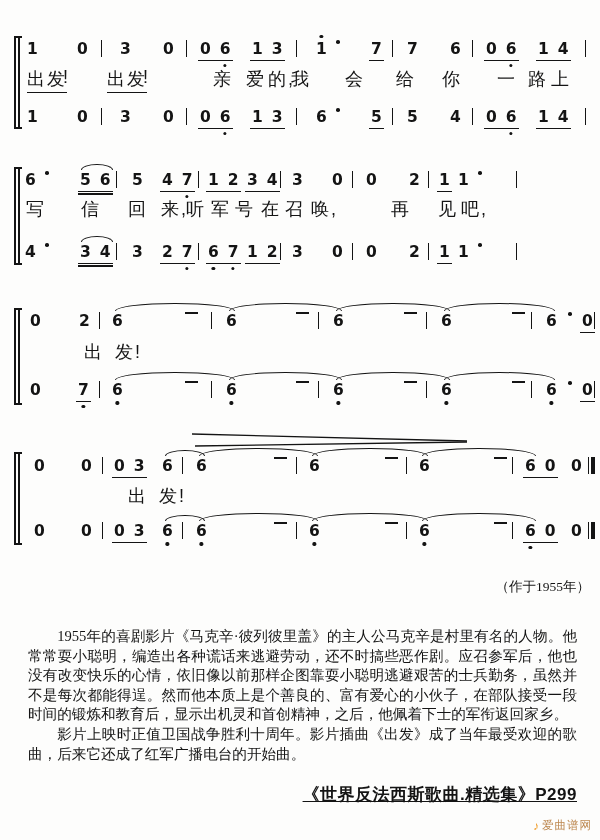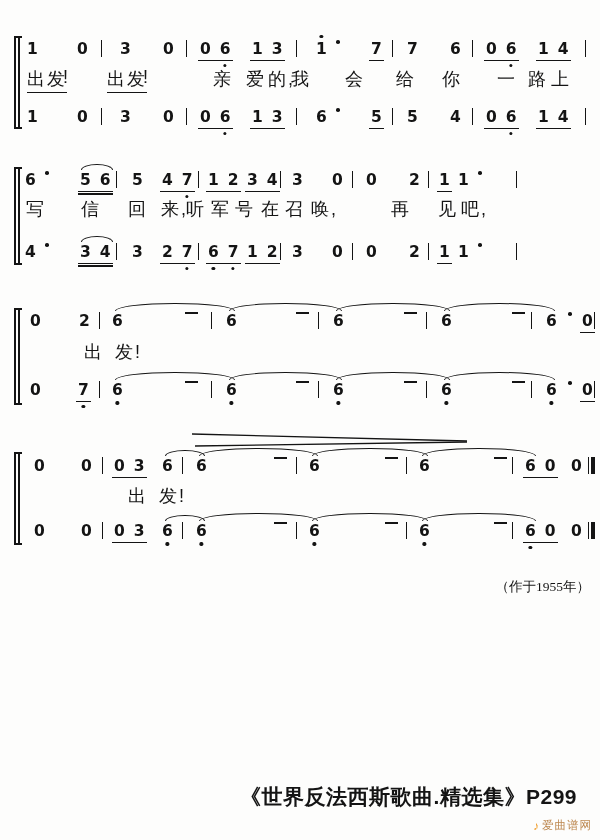--- a/index.html
+++ b/index.html
@@ -29,21 +29,21 @@
        border-radius:50% 50% 0 0 / 100% 100% 0 0;box-sizing:border-box;}
   
   .lyrline{position:absolute;left:0;width:600px;height:20px;}
   .lyrline > span{position:absolute;top:0;font-size:18px;letter-spacing:2px;white-space:nowrap;font-weight:500;}
   .lyrline > span.ul{border-bottom:1.4px solid #141414;padding-bottom:1px;}
   .hairpin{position:absolute;left:190px;top:431px;}
   .composed{position:absolute;right:10px;top:578px;font-size:13.5px;font-family:"Liberation Serif",serif;}
   .annot{position:absolute;left:28px;top:627px;width:549px;font-family:"Liberation Serif",serif;
          font-size:14.6px;line-height:19.6px;text-align:justify;}
   .annot p{margin:0;text-indent:2em;word-break:break-all;}
-  .source{position:absolute;right:23px;top:783px;font-size:21px;font-weight:700;letter-spacing:0.5px;}
+  .source{position:absolute;right:23px;top:783px;font-size:17px;font-weight:700;letter-spacing:0.5px;text-decoration:underline;}
   .watermark{position:absolute;right:8px;top:818px;font-size:11.5px;letter-spacing:1px;display:flex;align-items:center;gap:2px;}
   .wm-icon{font-size:12px;}
 </style>
 </head>
 <body>
 
 <div class="page">
 
   <div class="brk" style="top:36px;height:89px"></div>
   <div class="brk" style="top:167px;height:94px"></div>
@@ -354,20 +354,22 @@
       <span class="fbar" style="left: 588px;"></span>
       <span class="tie" style="left: 165px; width: 40px; height: 6px; top: -7px;"></span>
       <span class="tie" style="left: 199px; width: 119px; height: 8px; top: -9px;"></span>
       <span class="tie" style="left: 312px; width: 116px; height: 8px; top: -9px;"></span>
       <span class="tie" style="left: 422px; width: 114px; height: 8px; top: -9px;"></span>
     </div>
 
   <div class="composed">（作于1955年）</div>
 
   <div class="annot">
+    <p>1955年的喜剧影片《马克辛·彼列彼里盖》的主人公马克辛是村里有名的人物。他常常耍小聪明，编造出各种谎话来逃避劳动，还不时搞些恶作剧。应召参军后，他也没有改变快乐的心情，依旧像以前那样企图靠耍小聪明逃避艰苦的士兵勤务，虽然并不是每次都能得逞。然而他本质上是个善良的、富有爱心的小伙子，在部队接受一段时间的锻炼和教育后，显示出机灵和首创精神，之后，他佩着下士的军衔返回家乡。</p>
+    <p>影片上映时正值卫国战争胜利十周年。影片插曲《出发》成了当年最受欢迎的歌曲，后来它还成了红军广播电台的开始曲。</p>
   </div>
 
   <div class="source">《世界反法西斯歌曲.精选集》P299</div>
 
   <div class="watermark" style="color: rgb(189, 136, 80);">
     <span class="wm-icon" style="color: rgb(240, 157, 42);">♪</span>
     <span>爱曲谱网</span>
   </div>
 </div>
 

